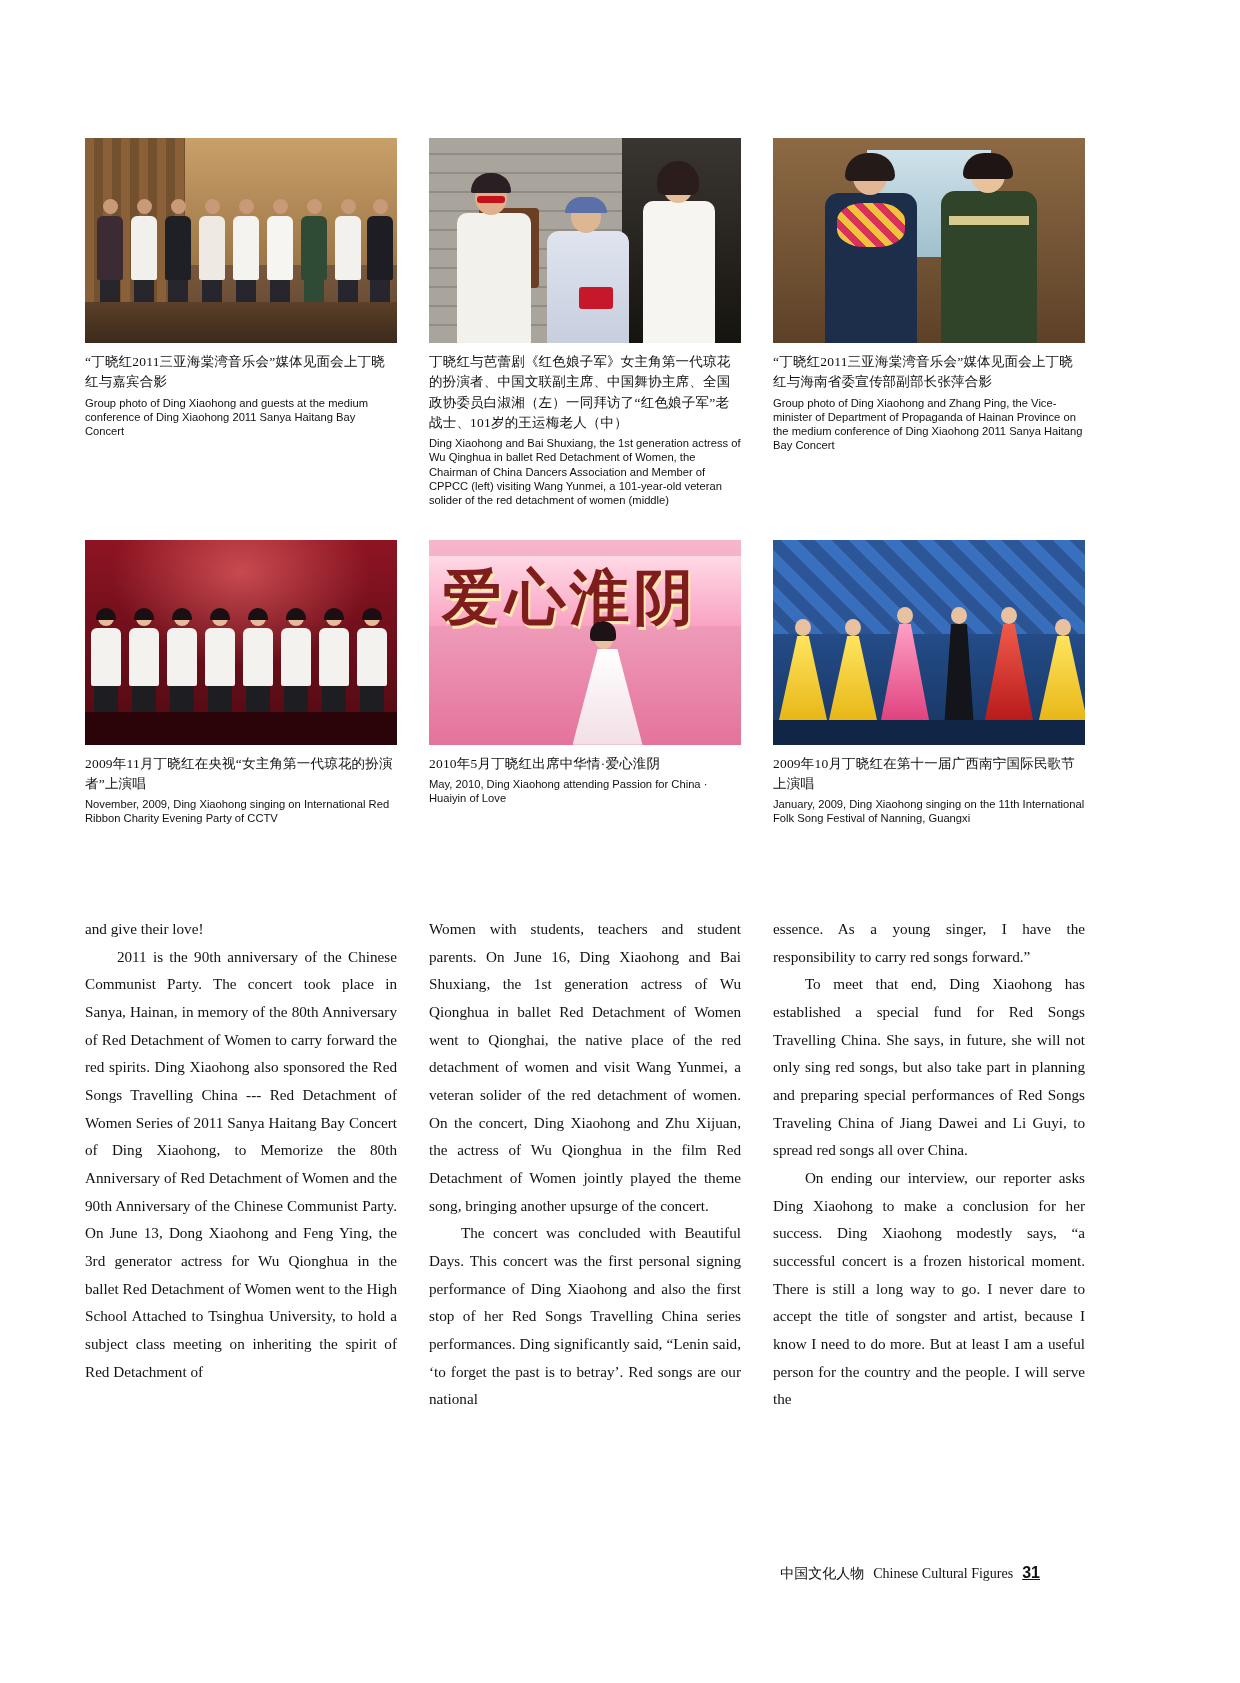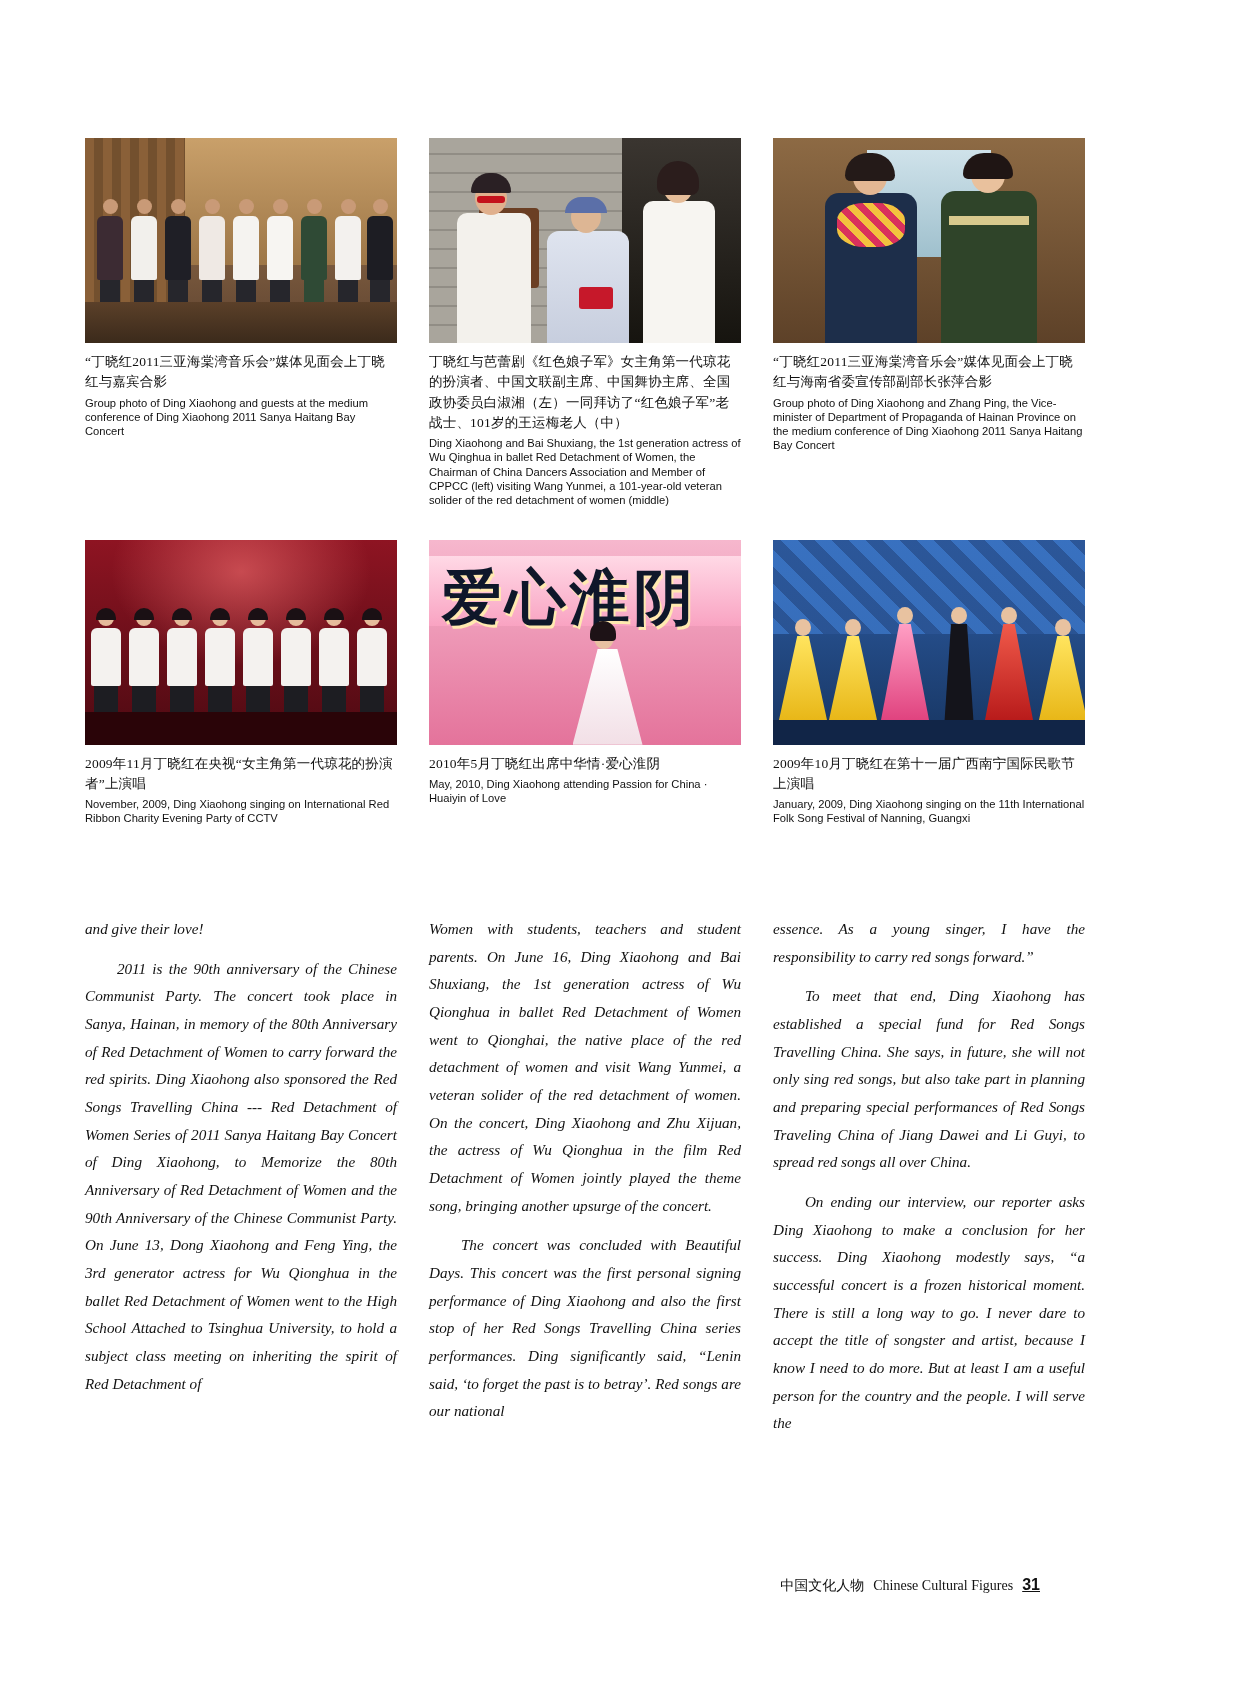--- a/index.html
+++ b/index.html
@@ -69,30 +69,29 @@
     gap: 32px;
   }
   .col {
     width: 312px;
     font-family: "Liberation Serif", serif;
     font-size: 15.2px;
     line-height: 1.82;
     color: #111;
     text-align: justify;
     text-justify: inter-word;
-    font-style: italic;
   }
   .col p { margin: 0; }
-  .col p.indent { text-indent: 2.1em; margin-top: 12px; }
+  .col p.indent { text-indent: 2.1em; }
 
   
   .footer {
     position: absolute;
     right: 85px;
-    bottom: 88px;
+    bottom: 100px;
     display: flex;
     align-items: baseline;
     gap: 9px;
     font-size: 14px;
     color: #111;
   }
   .footer .pagenum {
     font-family: "Liberation Sans", sans-serif;
     font-weight: bold;
     font-size: 16px;
@@ -137,21 +136,21 @@
   .sg .head{width:16px;height:16px;border-radius:50%;margin:0 auto;background:#e6bb9b;}
   .sg .hair{position:absolute;top:-2px;left:50%;transform:translateX(-50%);width:20px;height:12px;border-radius:10px 10px 0 0;background:#1a1014;}
   .sg .shirt{width:30px;height:58px;margin-top:2px;background:#f4f2ef;border-radius:6px 6px 2px 2px;}
   .sg .pants{width:24px;height:26px;margin:0 auto;background:#1d1d22;}
 
   
   .p5-bg { background: linear-gradient(#f6b7cd,#e4739b); }
   .p5-band{position:absolute;left:0;top:8%;width:100%;height:34%;
            background:linear-gradient(#ffd9e6,#f9a3c2);}
   .p5-chars{position:absolute;left:4%;top:9%;font-family:"DejaVu Sans",sans-serif;
-            font-weight:bold;font-size:60px;color:#0f172a;letter-spacing:4px;
+            font-weight:bold;font-size:60px;color:#7f1d1d;letter-spacing:4px;
             text-shadow:2px 3px 0 #ffe9b0;}
   .p5-singer-dress{position:absolute;left:46%;bottom:0;width:70px;height:96px;
            background:linear-gradient(#ffffff,#f2dfe6);
            clip-path:polygon(36% 0,64% 0,100% 100%,0 100%);}
   .p5-head{position:absolute;left:53%;bottom:96px;width:20px;height:22px;border-radius:50%;background:#e8c0a2;}
   .p5-hair{position:absolute;left:51.5%;bottom:104px;width:26px;height:20px;border-radius:13px 13px 4px 4px;background:#1d1216;}
 
   
   .p6-bg { background: linear-gradient(#2f5fa8,#173561); }
   .p6-pattern{position:absolute;left:0;top:0;width:100%;height:46%;

